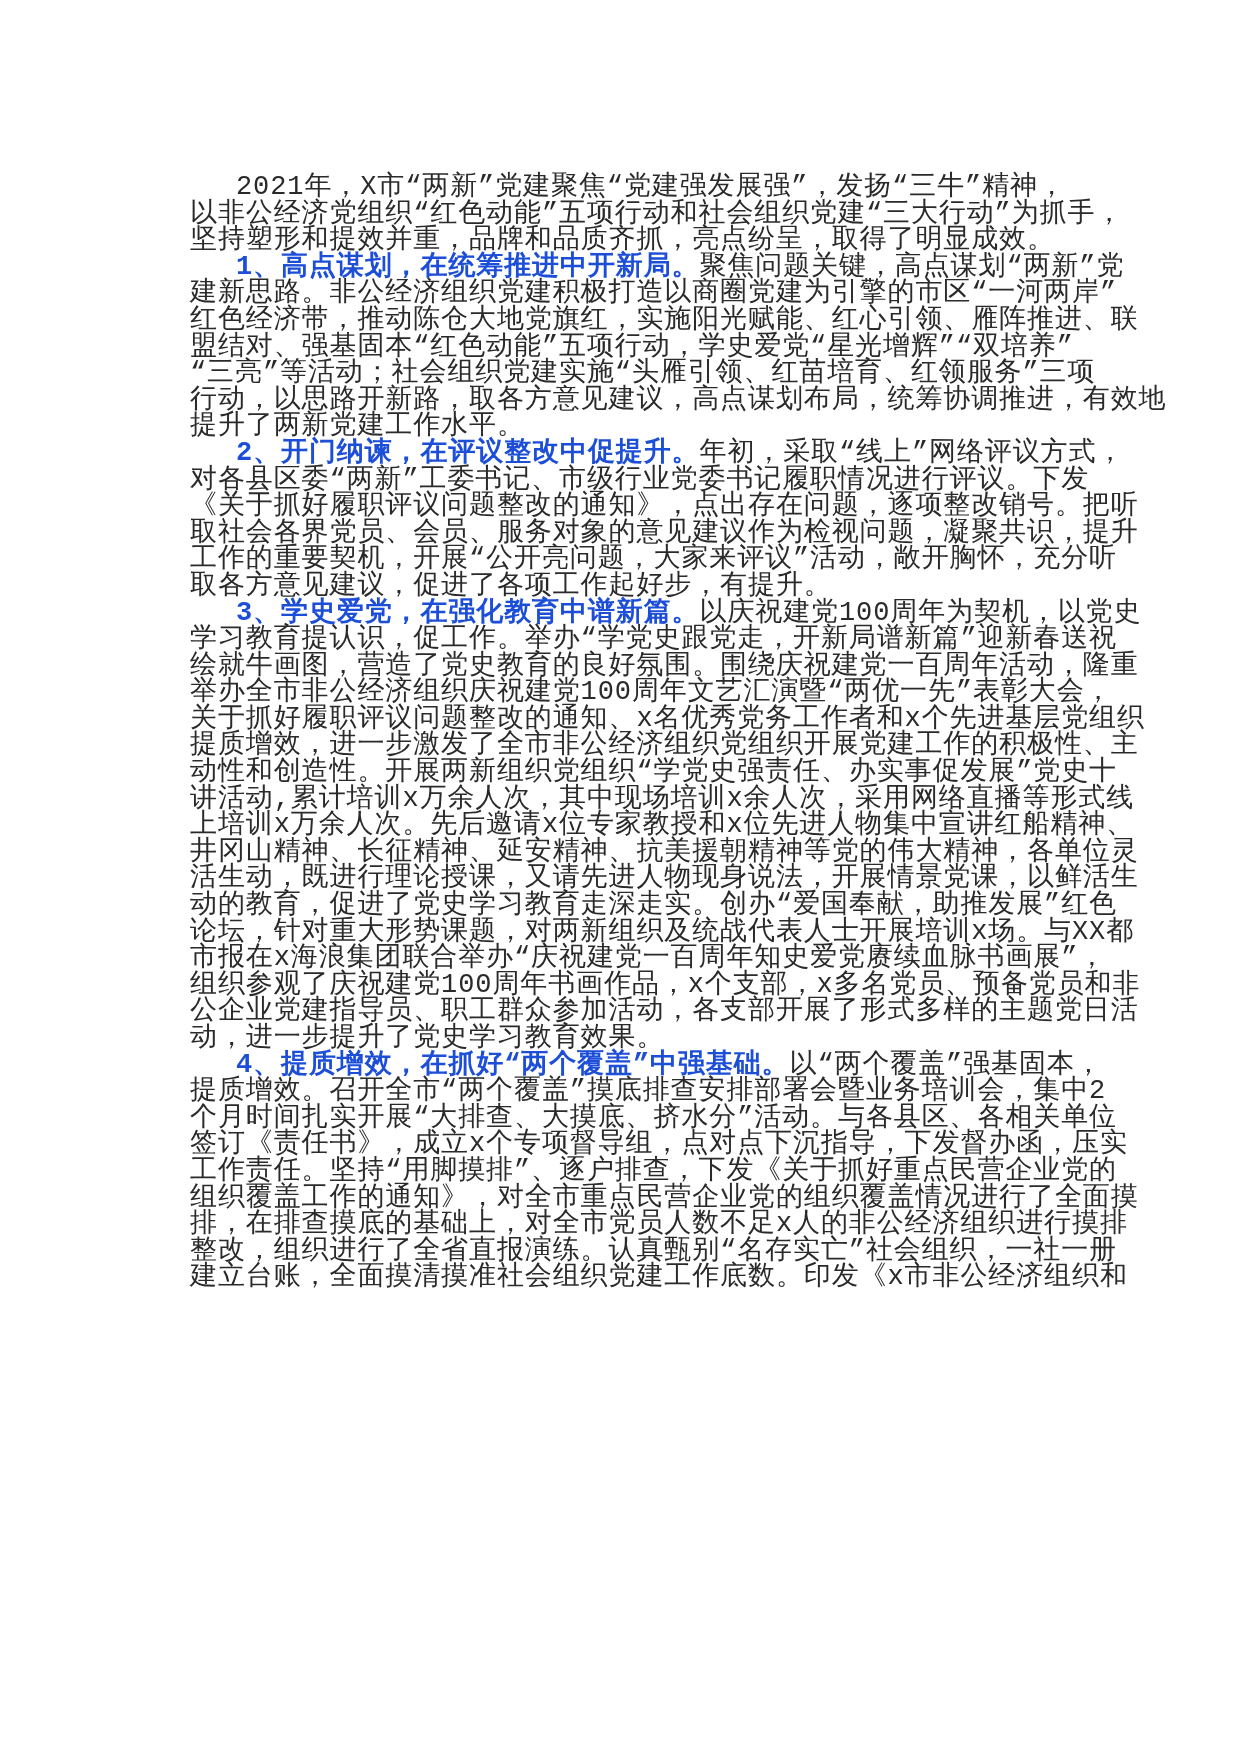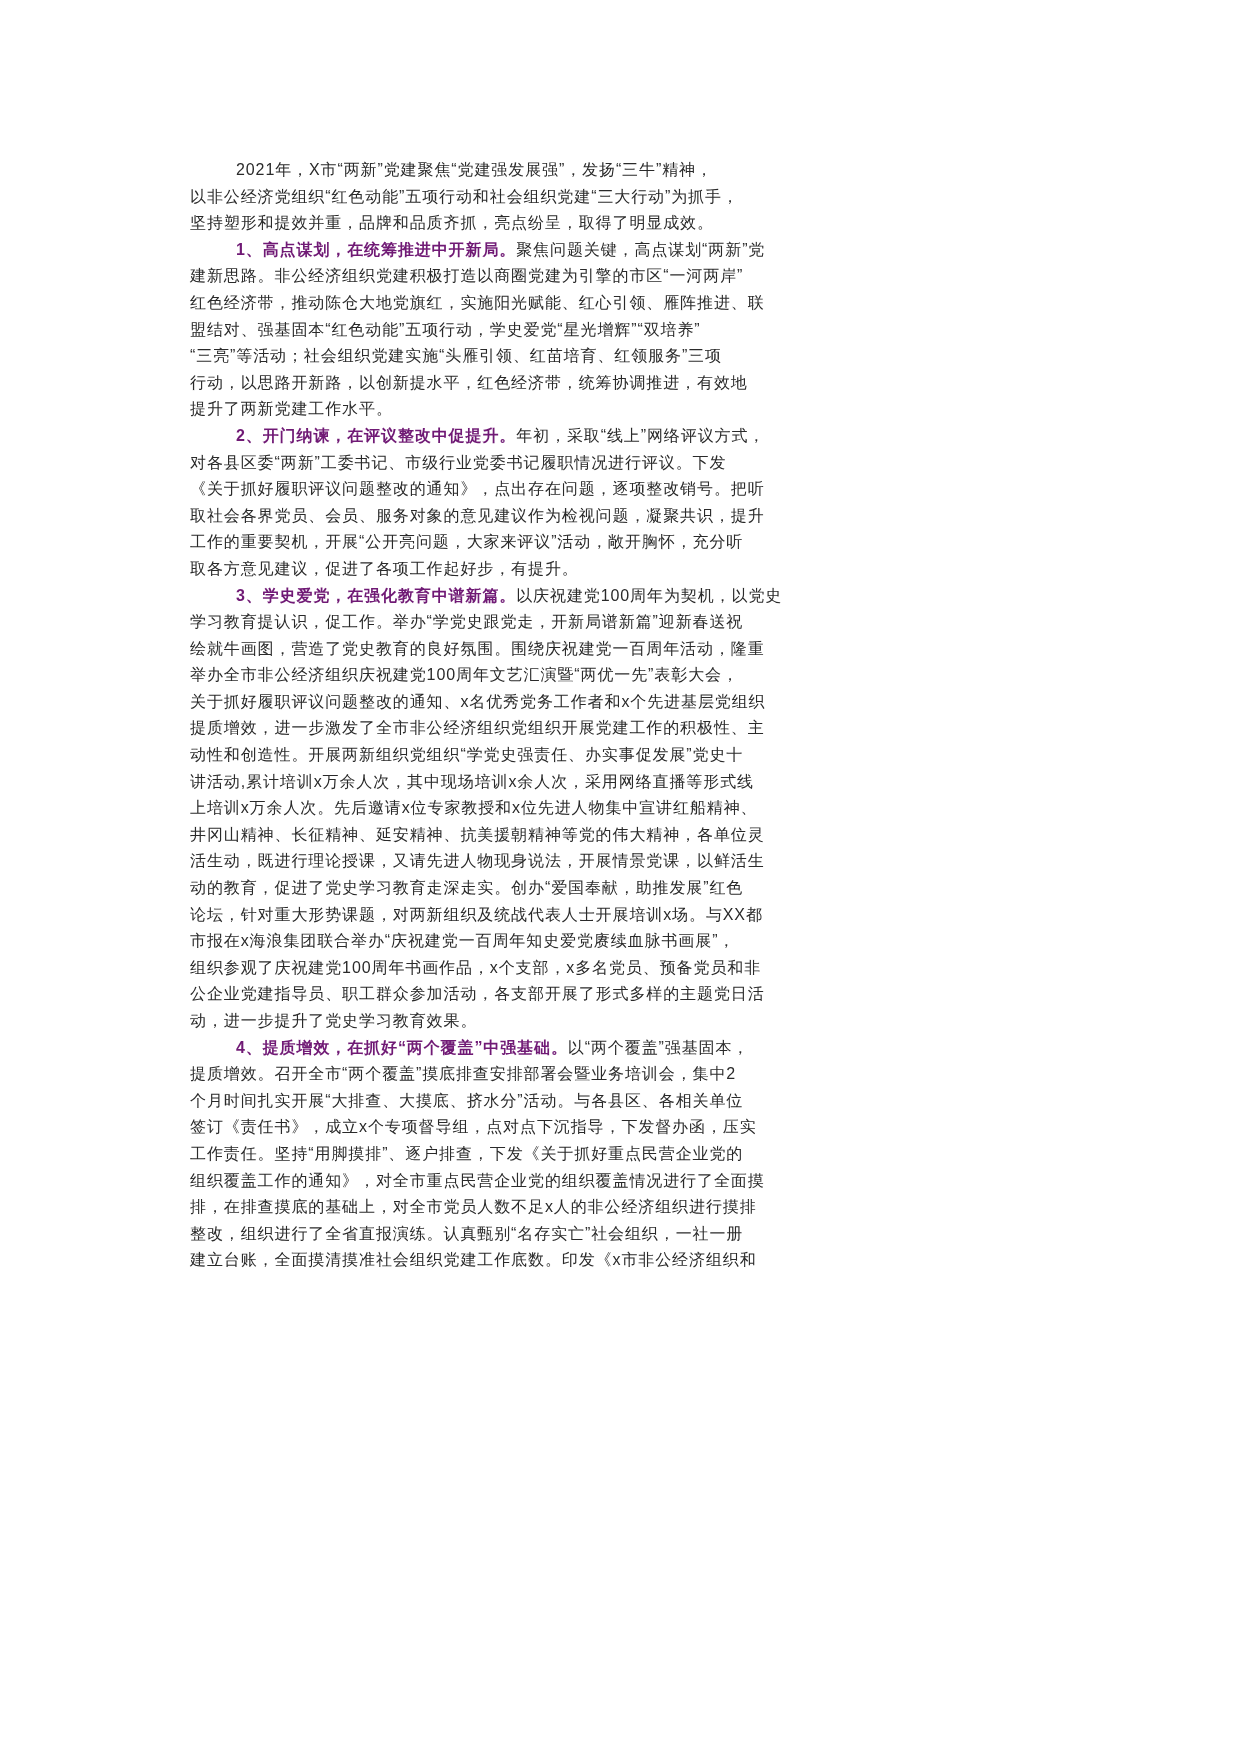--- a/index.html
+++ b/index.html
@@ -9,63 +9,63 @@
     }
     body {
       width: 1240px;
       height: 1754px;
       position: relative;
       overflow: hidden;
     }
     .page {
       position: absolute;
       left: 190px;
-      top: 157px;
+      top: 174px;
       width: 880px;
-      font-family: Liberation Sans, sans-serif;
-      font-size: 16px;
+      font-family: Liberation Mono, monospace;
+      font-size: 27px;
       color: #2a2a2a;
     }
     .para {
       margin: 0;
       padding: 0;
     }
     .line {
       display: block;
       height: 26.6px;
       line-height: 26.6px;
       white-space: nowrap;
       letter-spacing: 0.9px;
     }
     .line.first {
       text-indent: 46px;
     }
     .heading {
       font-weight: bold;
-      color: #701a75;
+      color: #1d4ed8;
     }
   </style>
 </head>
 <body>
 
 <div class="page">
 
   <div class="para">
     <span class="line first">2021年，X市“两新”党建聚焦“党建强发展强”，发扬“三牛”精神，</span>
     <span class="line">以非公经济党组织“红色动能”五项行动和社会组织党建“三大行动”为抓手，</span>
     <span class="line">坚持塑形和提效并重，品牌和品质齐抓，亮点纷呈，取得了明显成效。</span>
   </div>
 
   <div class="para">
     <span class="line first"><span class="heading">1、高点谋划，在统筹推进中开新局。</span><span>聚焦问题关键，高点谋划“两新”党</span></span>
     <span class="line">建新思路。非公经济组织党建积极打造以商圈党建为引擎的市区“一河两岸”</span>
     <span class="line">红色经济带，推动陈仓大地党旗红，实施阳光赋能、红心引领、雁阵推进、联</span>
     <span class="line">盟结对、强基固本“红色动能”五项行动，学史爱党“星光增辉”“双培养”</span>
     <span class="line">“三亮”等活动；社会组织党建实施“头雁引领、红苗培育、红领服务”三项</span>
-    <span class="line">行动，以思路开新路，以创新提水平，红色经济带，统筹协调推进，有效地</span>
+    <span class="line">行动，以思路开新路，取各方意见建议，高点谋划布局，统筹协调推进，有效地</span>
     <span class="line">提升了两新党建工作水平。</span>
   </div>
 
   <div class="para">
     <span class="line first"><span class="heading">2、开门纳谏，在评议整改中促提升。</span><span>年初，采取“线上”网络评议方式，</span></span>
     <span class="line">对各县区委“两新”工委书记、市级行业党委书记履职情况进行评议。下发</span>
     <span class="line">《关于抓好履职评议问题整改的通知》，点出存在问题，逐项整改销号。把听</span>
     <span class="line">取社会各界党员、会员、服务对象的意见建议作为检视问题，凝聚共识，提升</span>
     <span class="line">工作的重要契机，开展“公开亮问题，大家来评议”活动，敞开胸怀，充分听</span>
     <span class="line">取各方意见建议，促进了各项工作起好步，有提升。</span>

